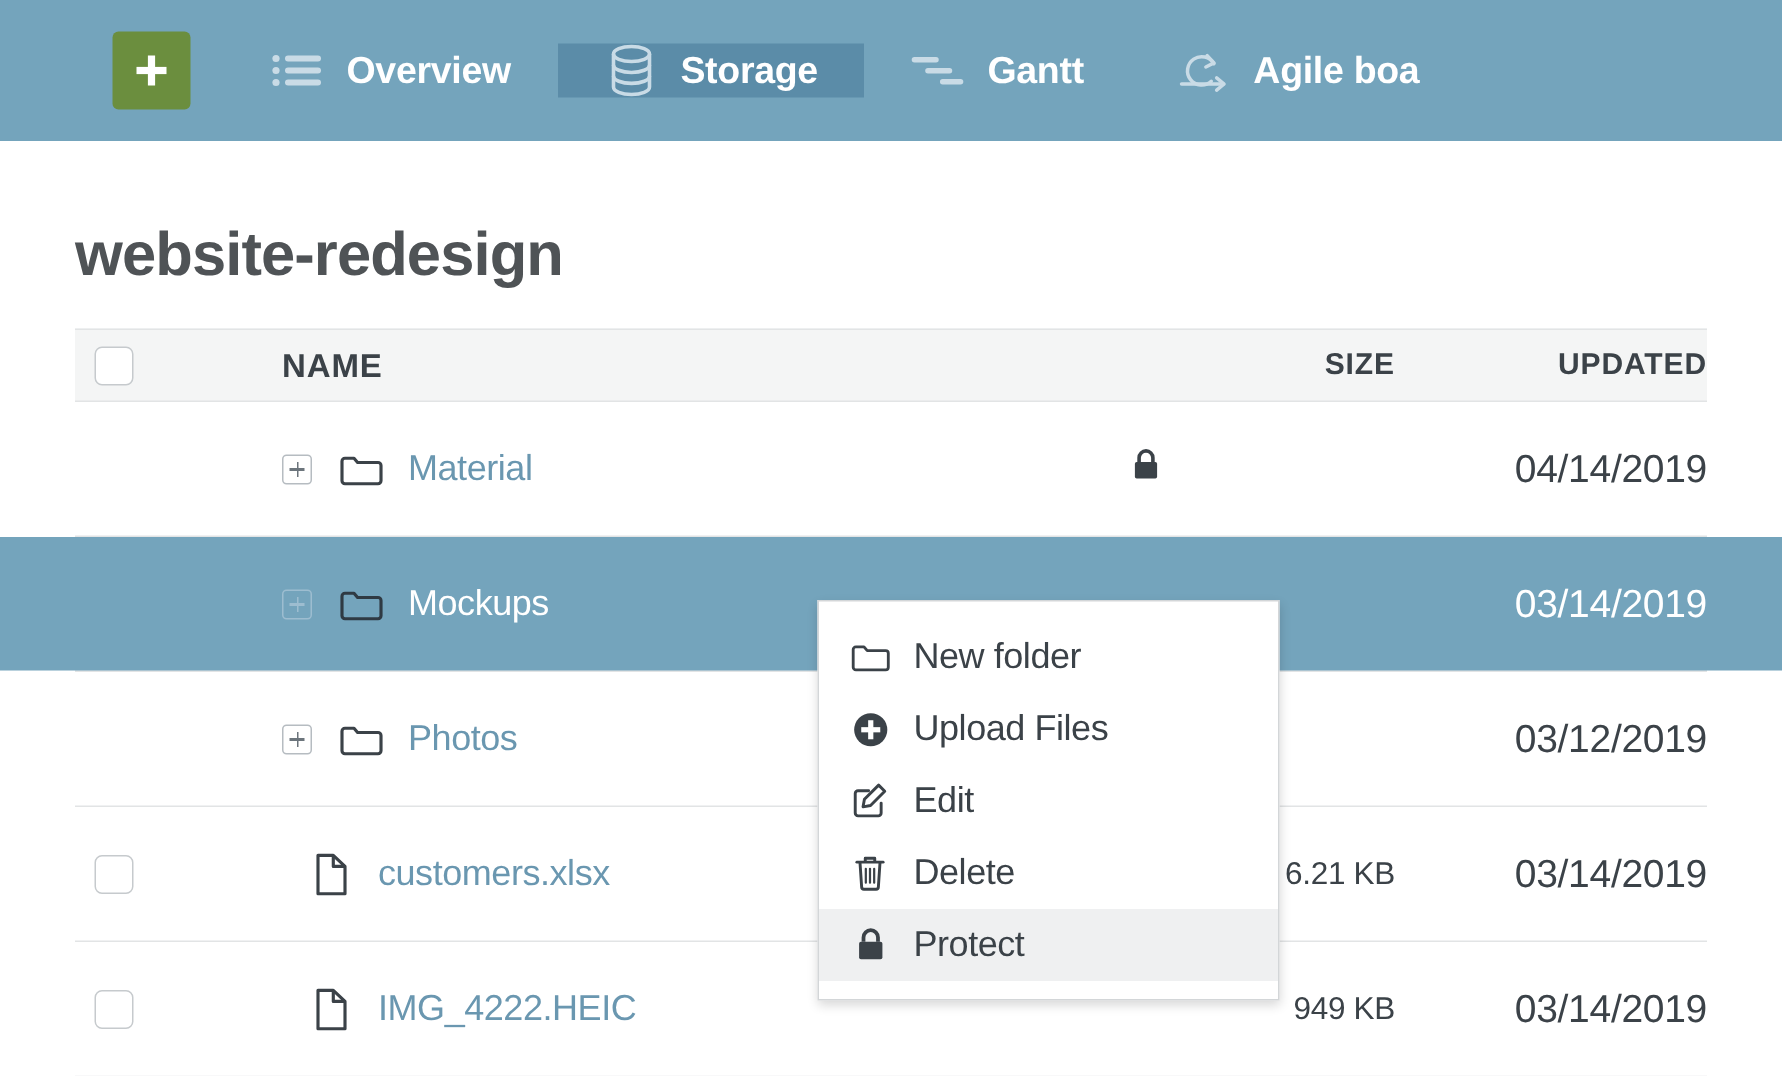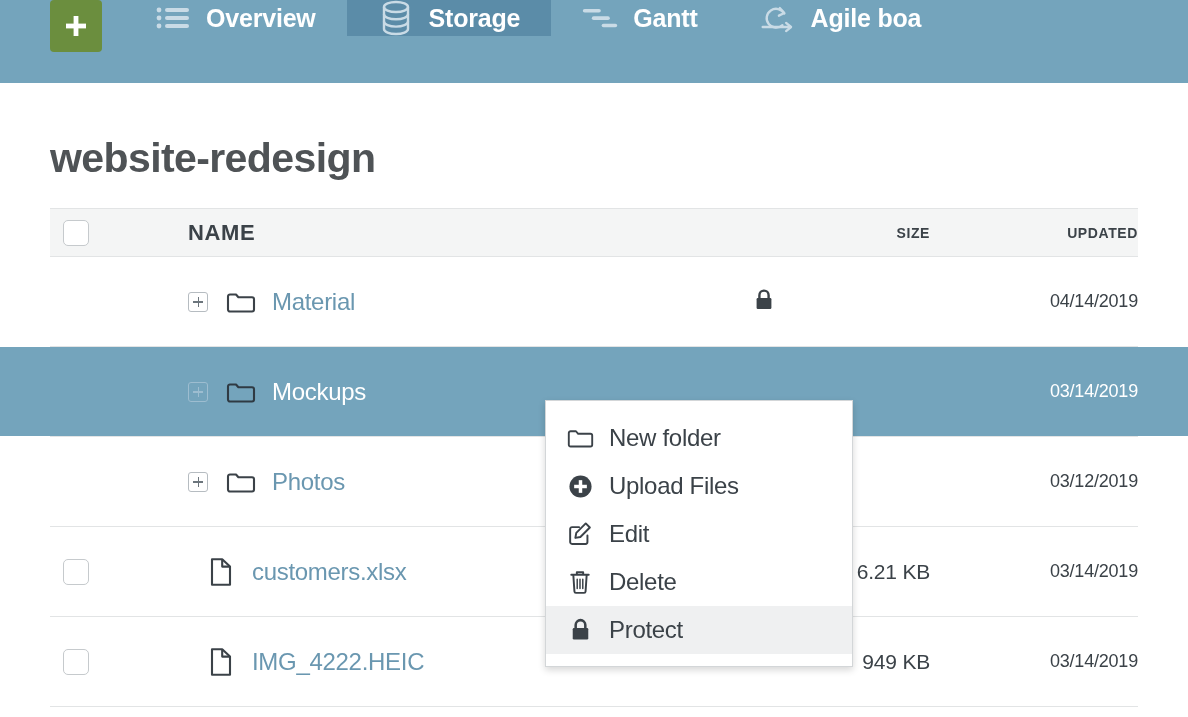--- a/index.html
+++ b/index.html
@@ -7,25 +7,26 @@
     width: 1188px;
     height: 717px;
     overflow: hidden;
     background: #ffffff;
     font-family: "Liberation Sans", sans-serif;
   }
 
   
   .nav {
     position: relative;
-    height: 83px;
+    height: 94px;
     background: #74a4bc;
     display: flex;
-    align-items: flex-start;
+    align-items: center;
     overflow: hidden;
+    padding-left: 25px;
   }
   .nav-add-wrap {
     display: flex;
     align-items: center;
     padding-left: 50px;
     padding-right: 22px;
   }
   .nav-add {
     width: 52px;
     height: 52px;
@@ -132,25 +133,25 @@
     text-align: right;
     font-size: 21px;
     color: #3b4248;
     letter-spacing: -0.2px;
   }
   .c-upd {
     width: 208px;
     flex: 0 0 208px;
     text-align: right;
     padding-right: 0;
-    font-size: 18px;
+    font-size: 26px;
     color: #3b4248;
     letter-spacing: -0.2px;
   }
-  .thead .c-size, .thead .c-upd { font-size: 14px; }
+  .thead .c-size, .thead .c-upd { font-size: 20px; }
 
   .trow.selected .c-size,
   .trow.selected .c-upd { color: #ffffff; }
 
   
   .cbox {
     width: 26px;
     height: 26px;
     border: 1px solid #c6cacd;
     border-radius: 5px;

